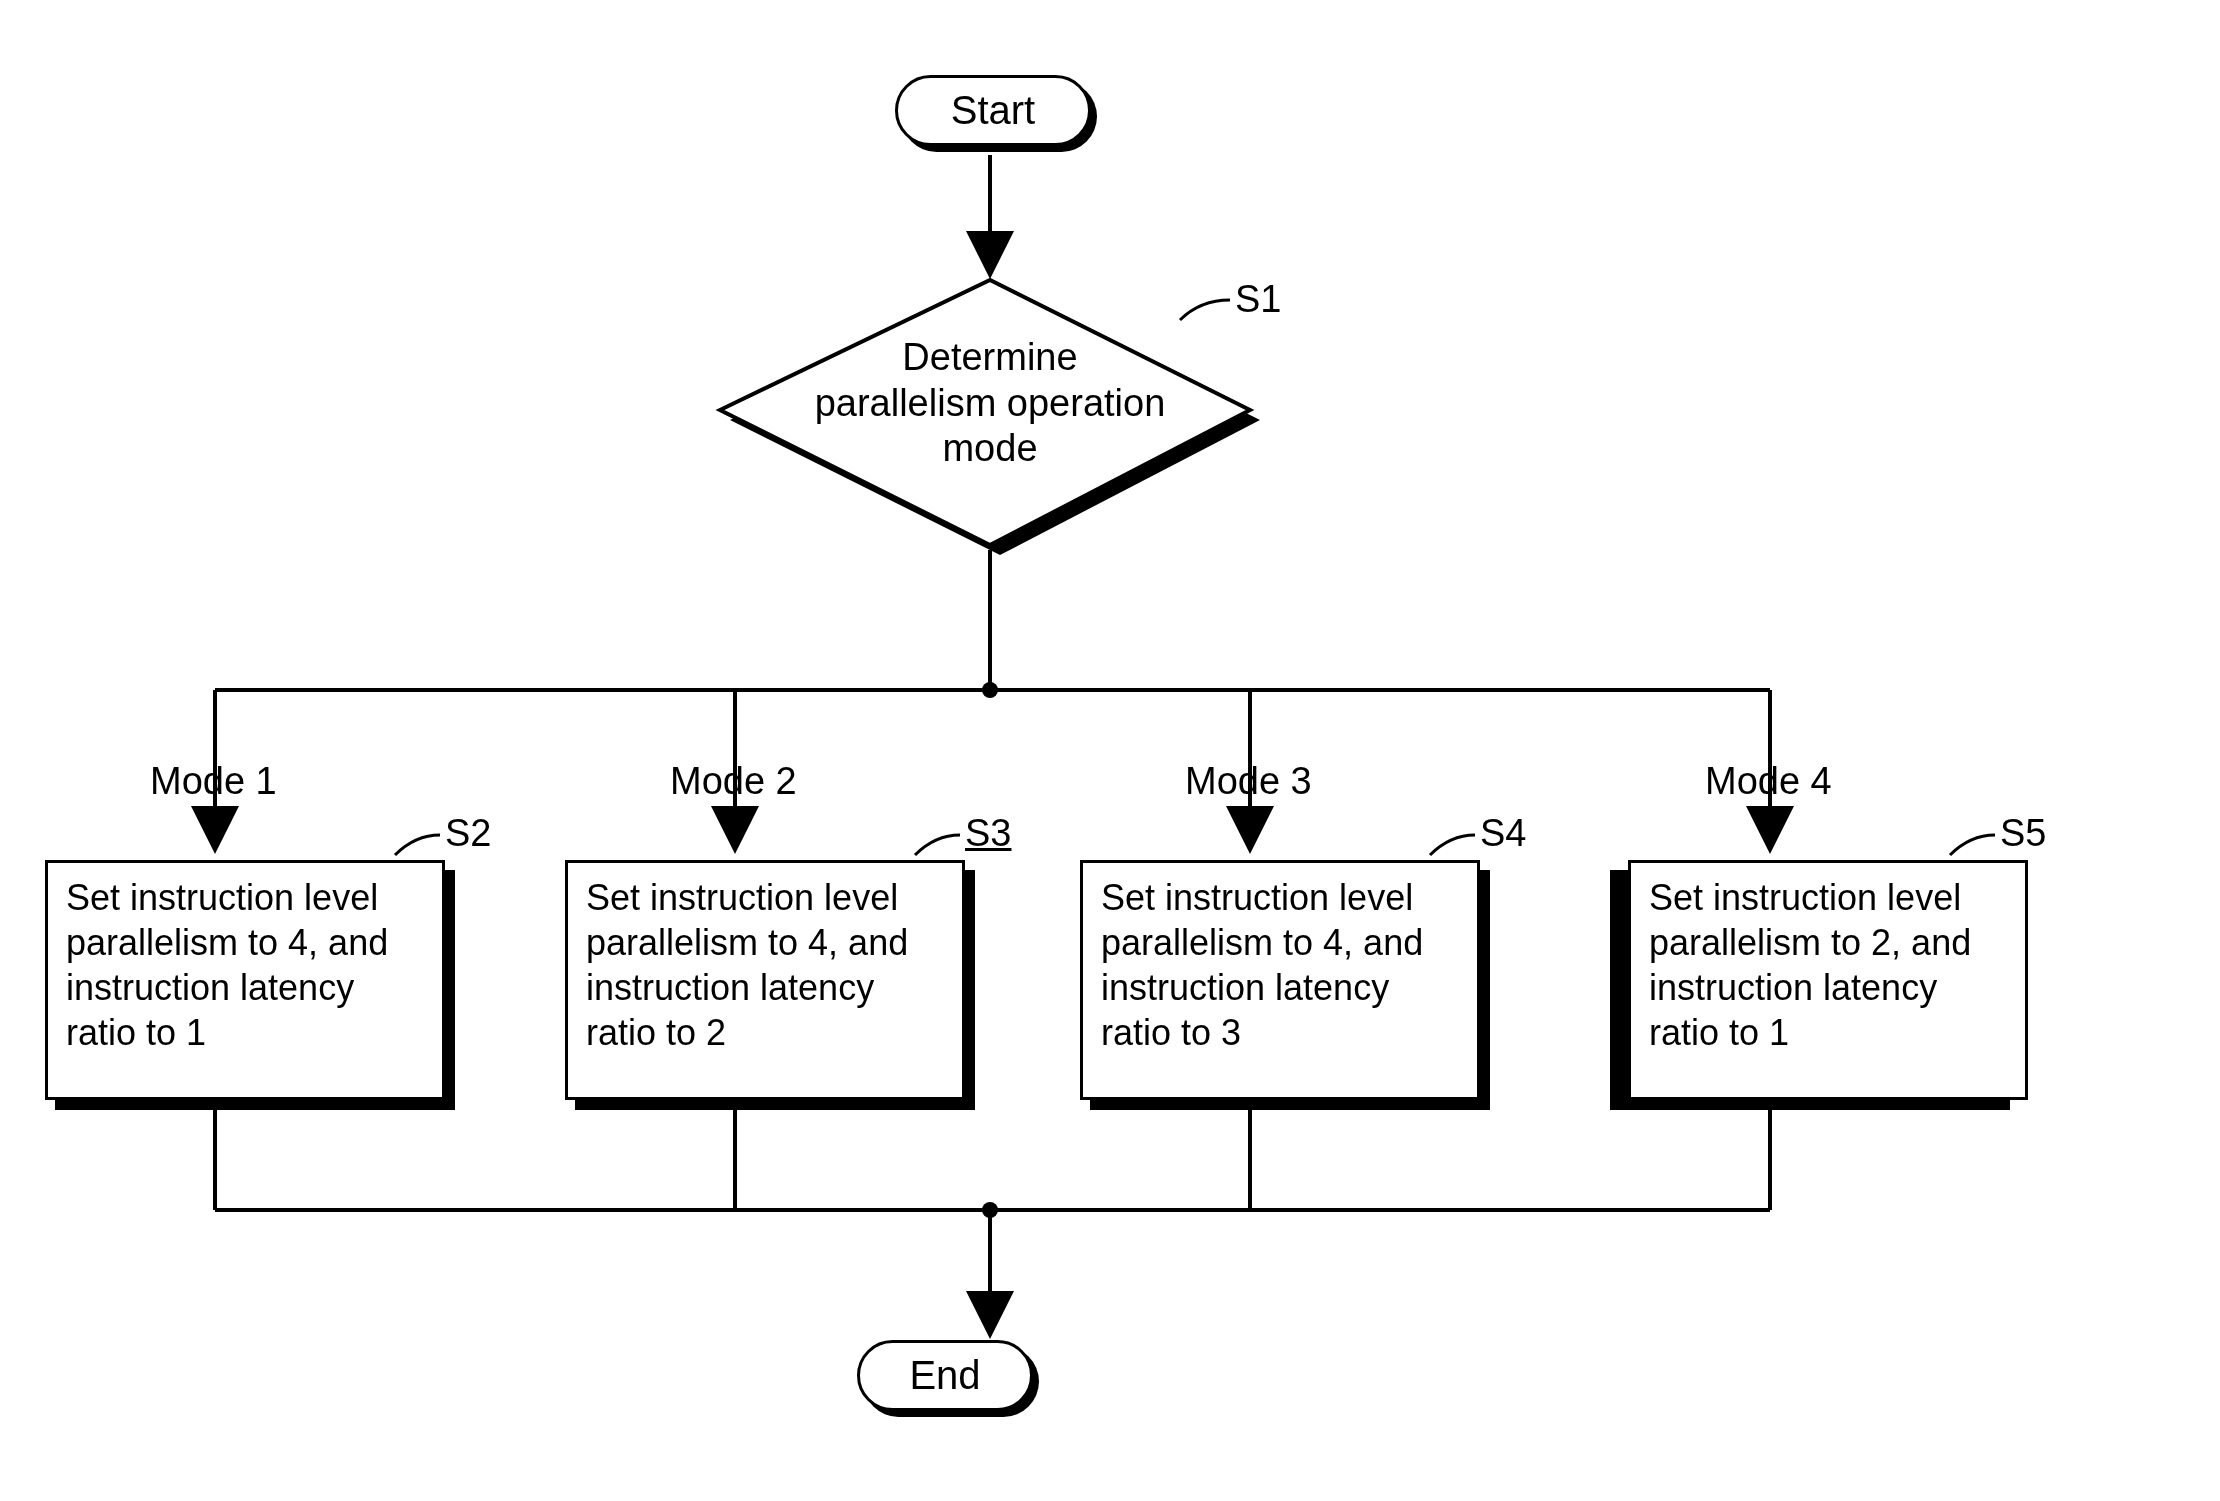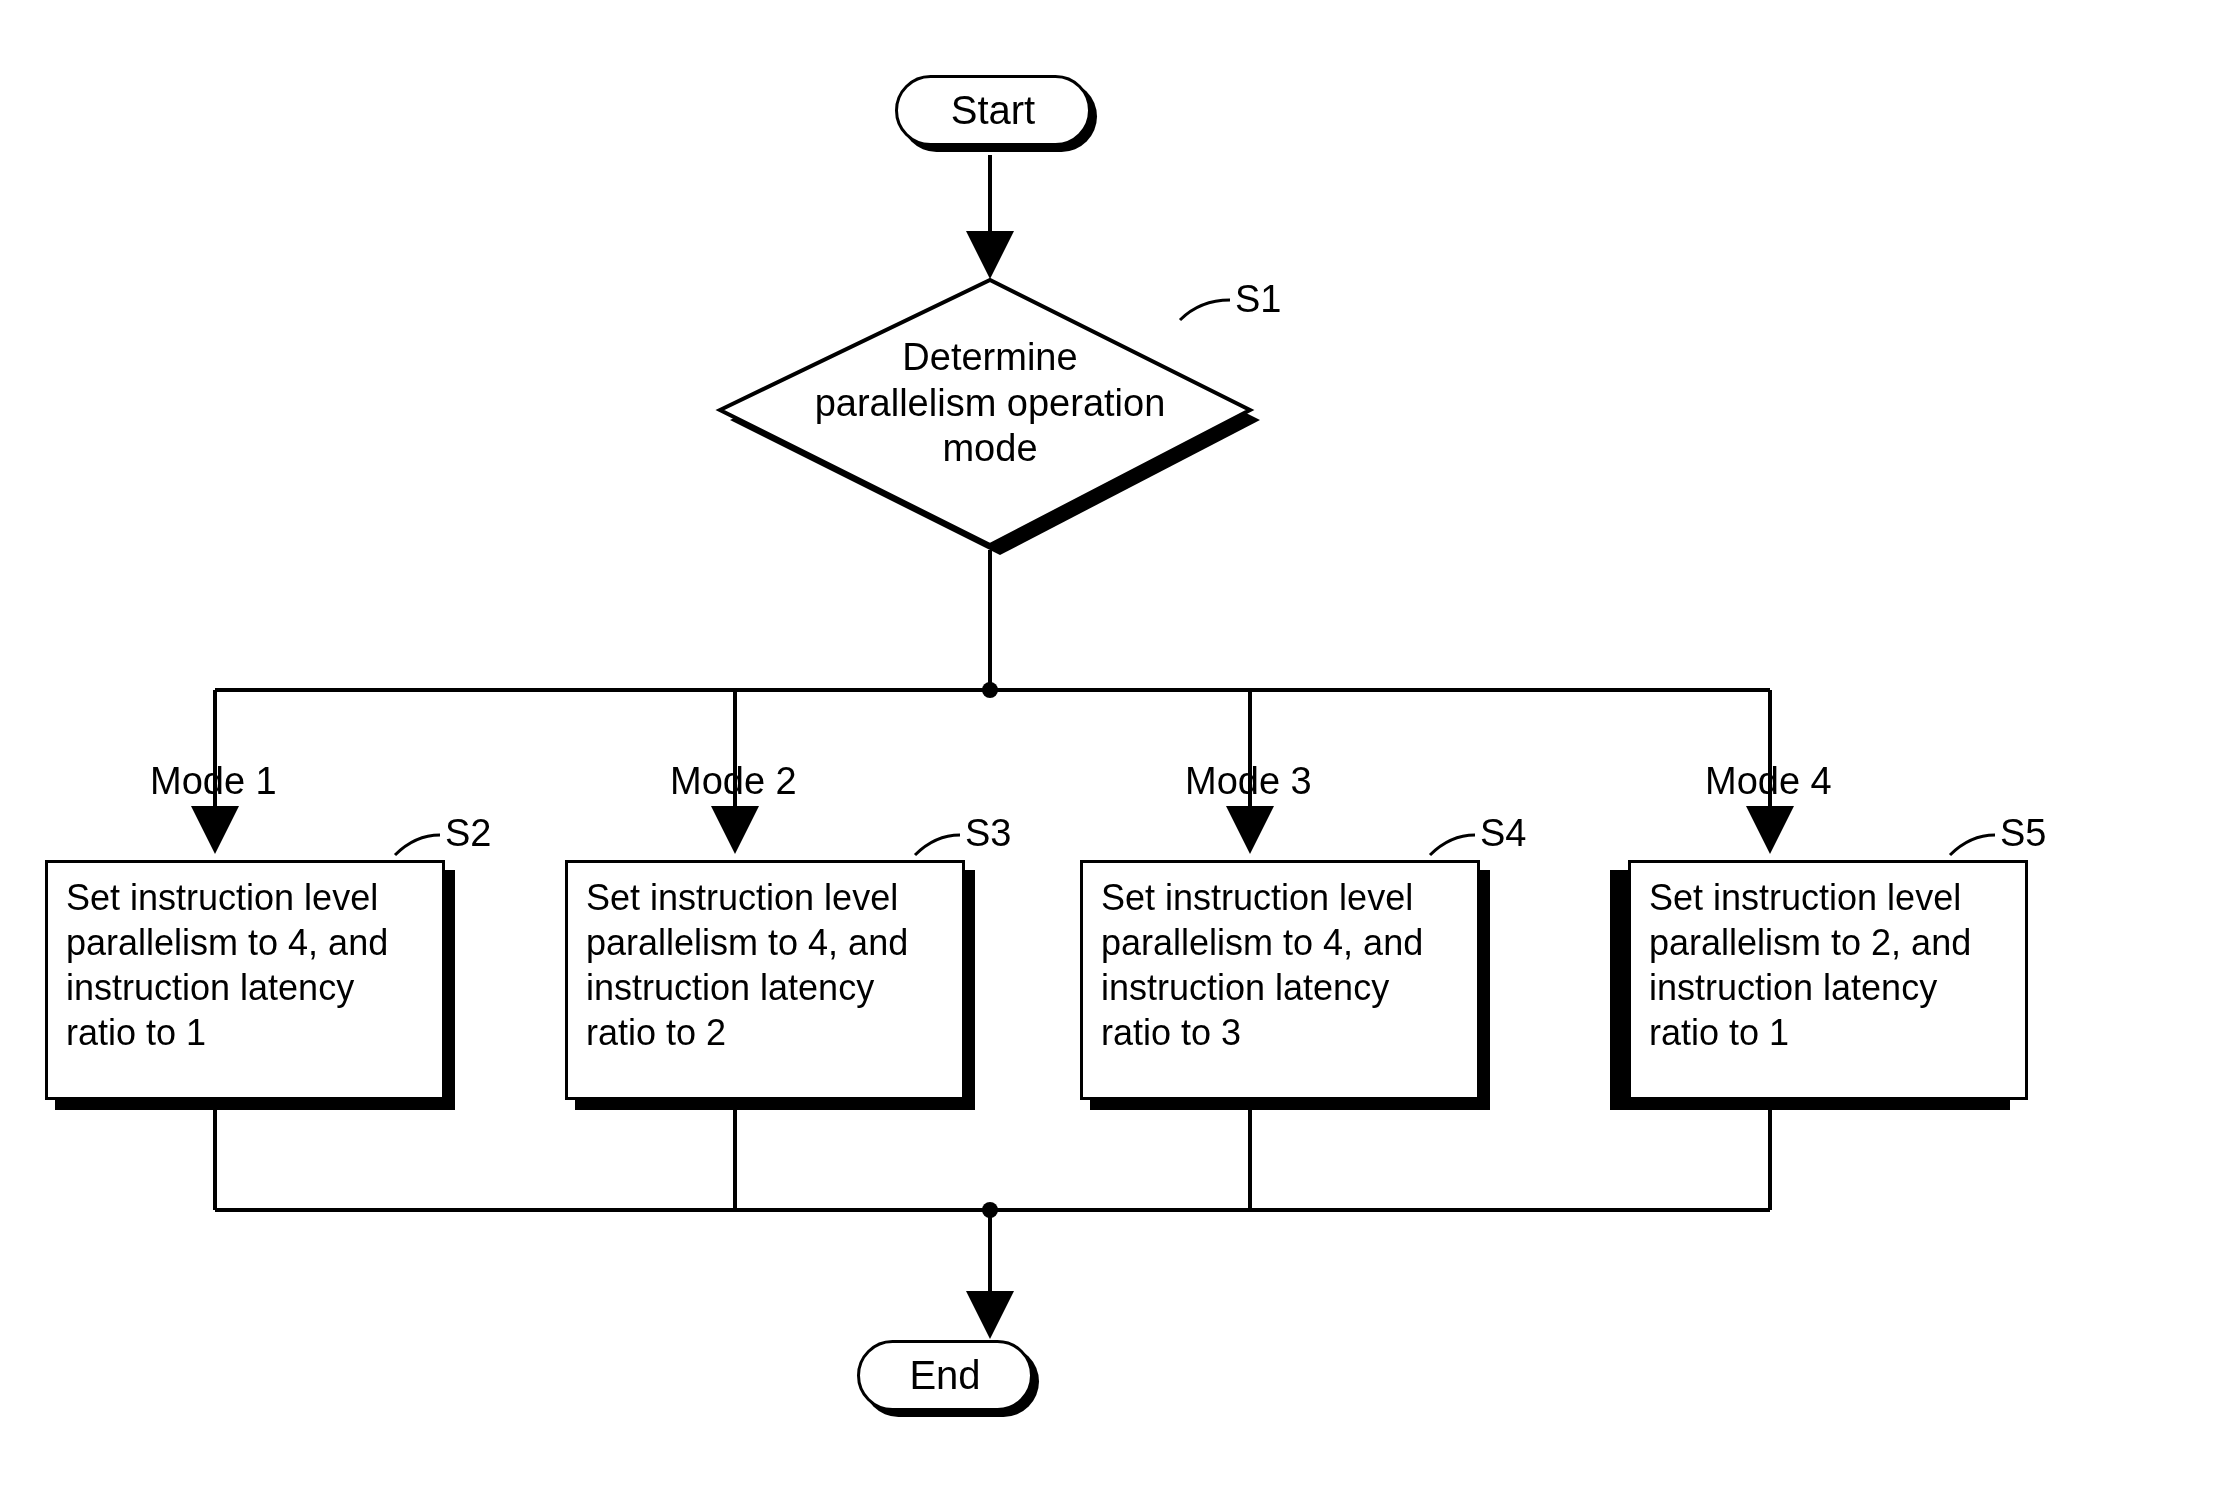--- a/index.html
+++ b/index.html
@@ -112,21 +112,21 @@
     <span>mode</span>
   </div>
   <div class="label" style="left:1235px; top:278px;">S1</div>
 
   <div class="label" style="left:150px; top:760px;">Mode 1</div>
   <div class="label" style="left:670px; top:760px;">Mode 2</div>
   <div class="label" style="left:1185px; top:760px;">Mode 3</div>
   <div class="label" style="left:1705px; top:760px;">Mode 4</div>
 
   <div class="label" style="left:445px;  top:812px;">S2</div>
-  <div class="label" style="left:965px;  top:812px;">S3</div>
+  <div class="label" style="left:965px;  top:812px;text-decoration:underline;">S3</div>
   <div class="label" style="left:1480px; top:812px;">S4</div>
   <div class="label" style="left:2000px; top:812px;">S5</div>
 
   <div class="proc-shadow" style="left:55px;  top:870px; width:400px; height:240px;"></div>
   <div class="proc" style="left:45px;  top:860px; width:400px; height:240px;">
     <span>Set instruction level parallelism to 4, and instruction latency ratio to 1</span>
   </div>
 
   <div class="proc-shadow" style="left:575px; top:870px; width:400px; height:240px;"></div>
   <div class="proc" style="left:565px; top:860px; width:400px; height:240px;">

